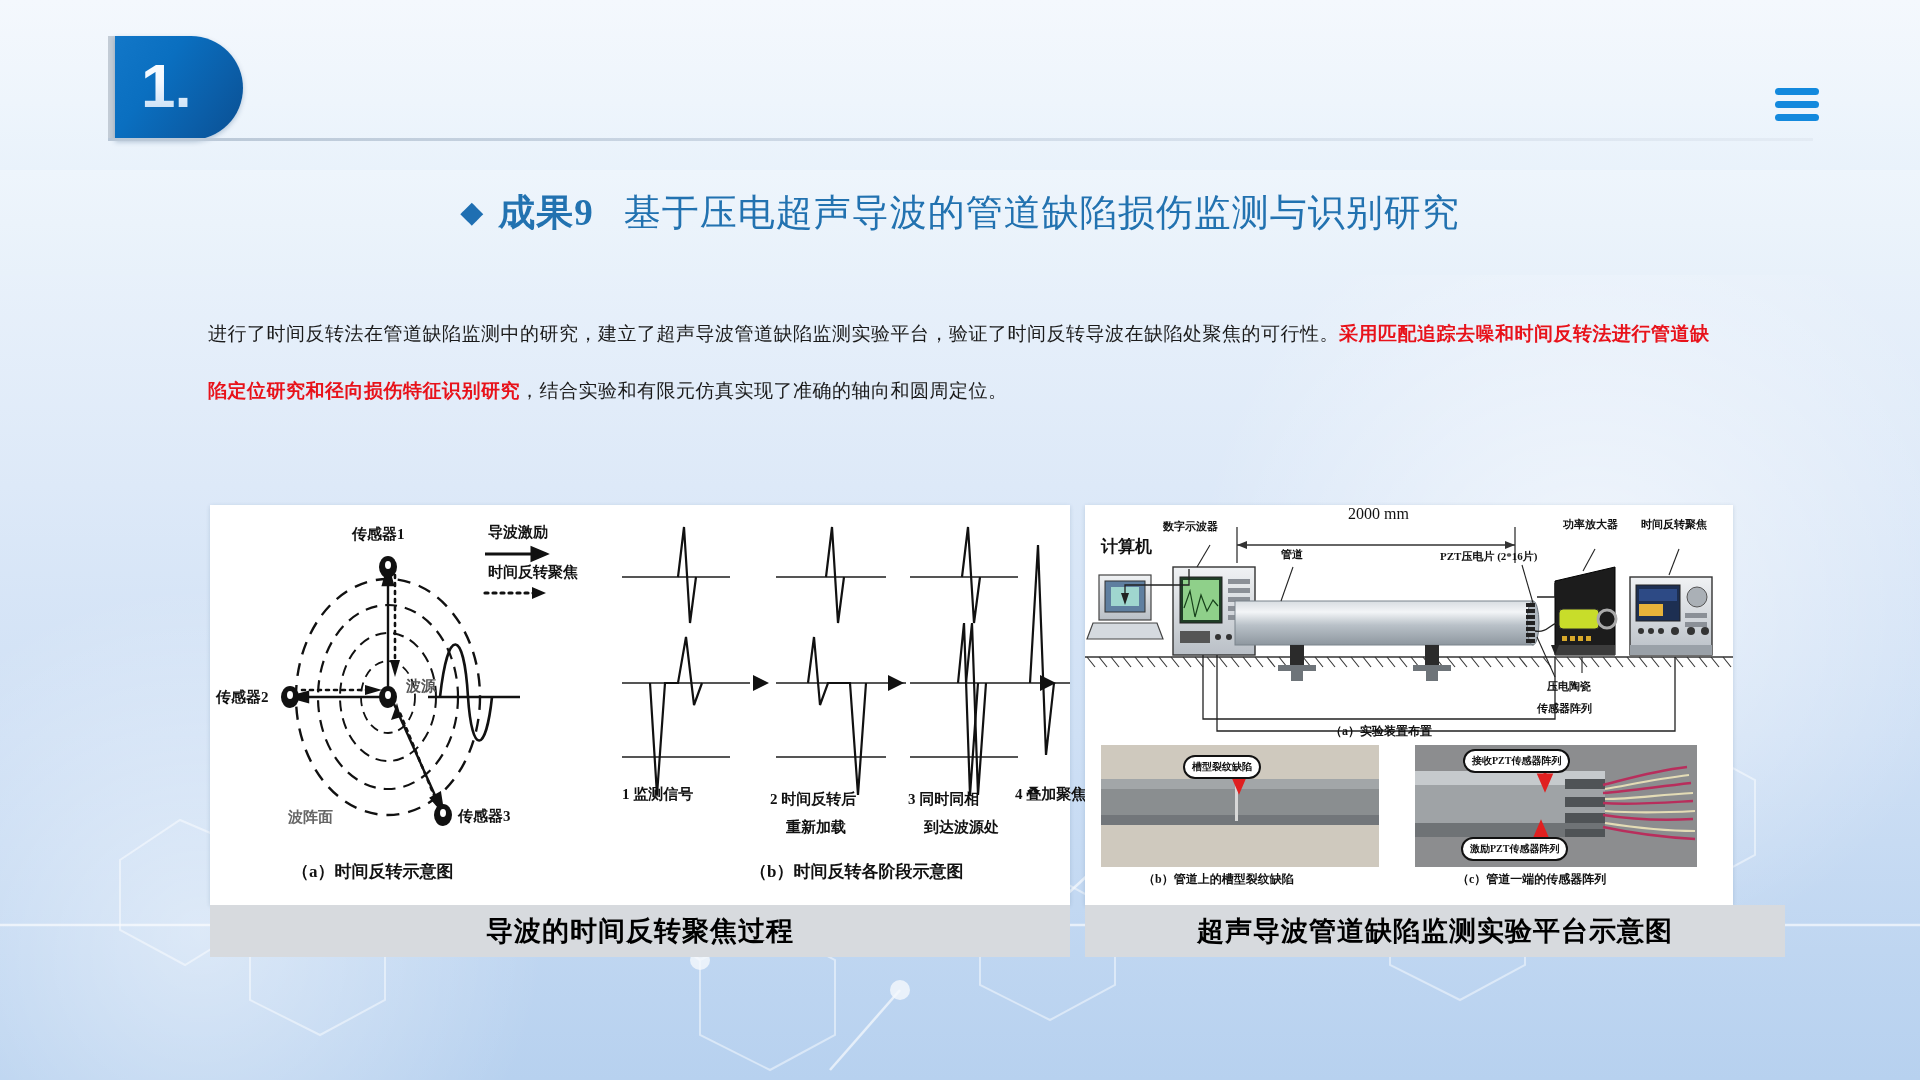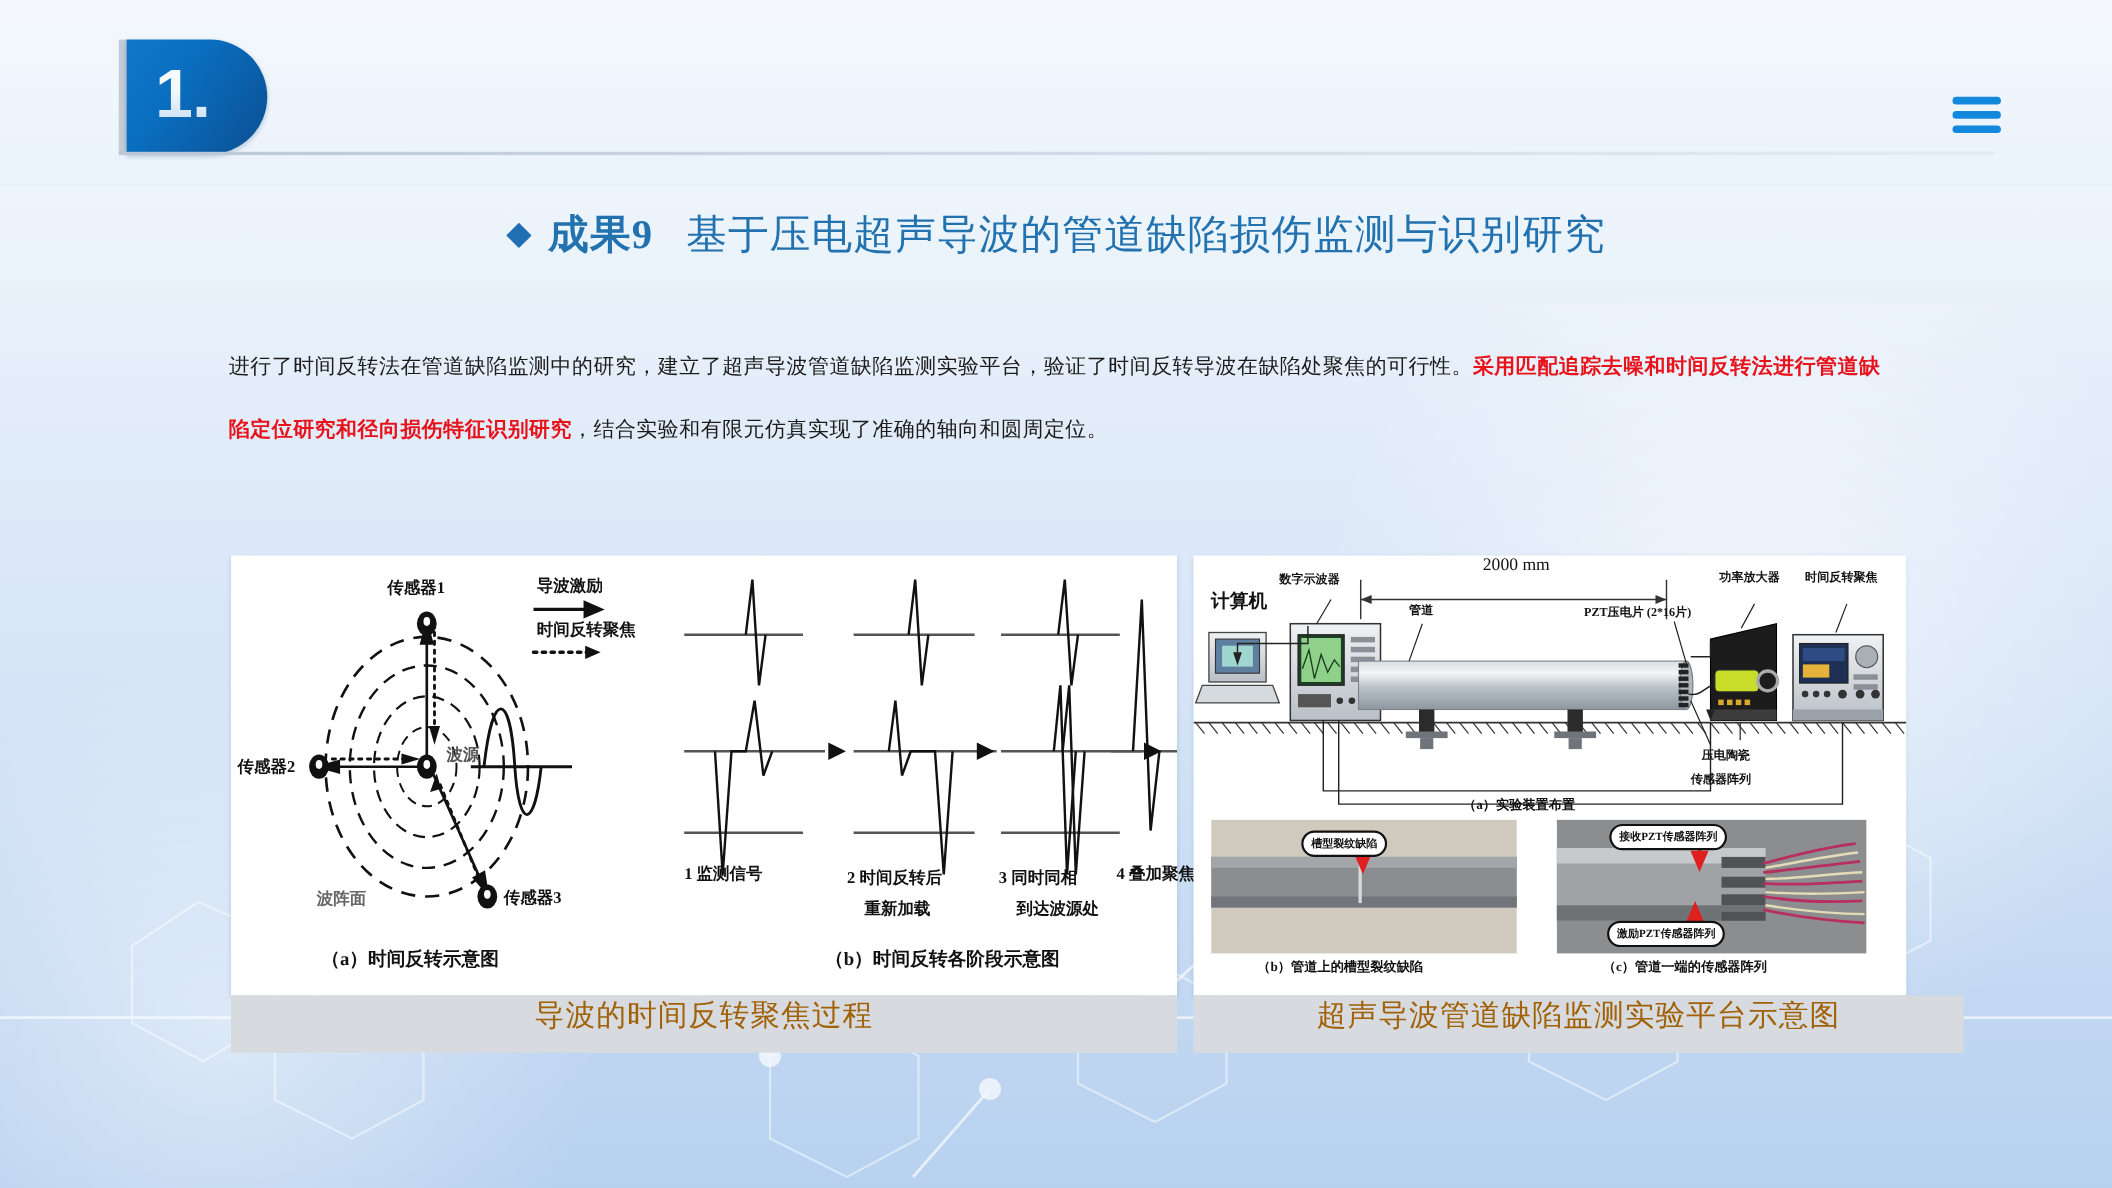--- a/index.html
+++ b/index.html
@@ -53,22 +53,22 @@
   
   .body-text{position:absolute;left:208px;top:305px;width:1510px;
     font-size:19px;line-height:57px;color:#1b1b1b;letter-spacing:.5px;
     font-family:"Liberation Sans","DejaVu Sans",sans-serif;}
   .hl{color:#e8121a;font-weight:700;}
 
   
   .panel{position:absolute;background:#ffffff;box-shadow:0 1px 4px rgba(40,70,110,.18);}
   .panel-left{left:210px;top:505px;width:860px;height:400px;}
   .panel-right{left:1085px;top:505px;width:648px;height:400px;}
-  .cap-bar{position:absolute;background:#d7dade;display:flex;justify-content:center;
-    font-size:27px;color:#a16207;letter-spacing:1px;}
+  .cap-bar{position:absolute;background:#d7dade;display:flex;align-items:center;justify-content:center;
+    font-size:27px;color:#000000;letter-spacing:1px;font-weight:bold;}
   .cap-left{left:210px;top:905px;width:860px;height:52px;}
   .cap-right{left:1085px;top:905px;width:700px;height:52px;}
 
   
   .fig-label{position:absolute;font-family:"Liberation Serif","DejaVu Serif",serif;
     font-weight:700;color:#111;white-space:nowrap;}
   .fig-cap{position:absolute;font-family:"Liberation Serif","DejaVu Serif",serif;
     font-weight:700;color:#111;white-space:nowrap;}
   .photo{position:absolute;overflow:hidden;}
   .callout{position:absolute;background:#fff;border:2px solid #111;border-radius:14px;

